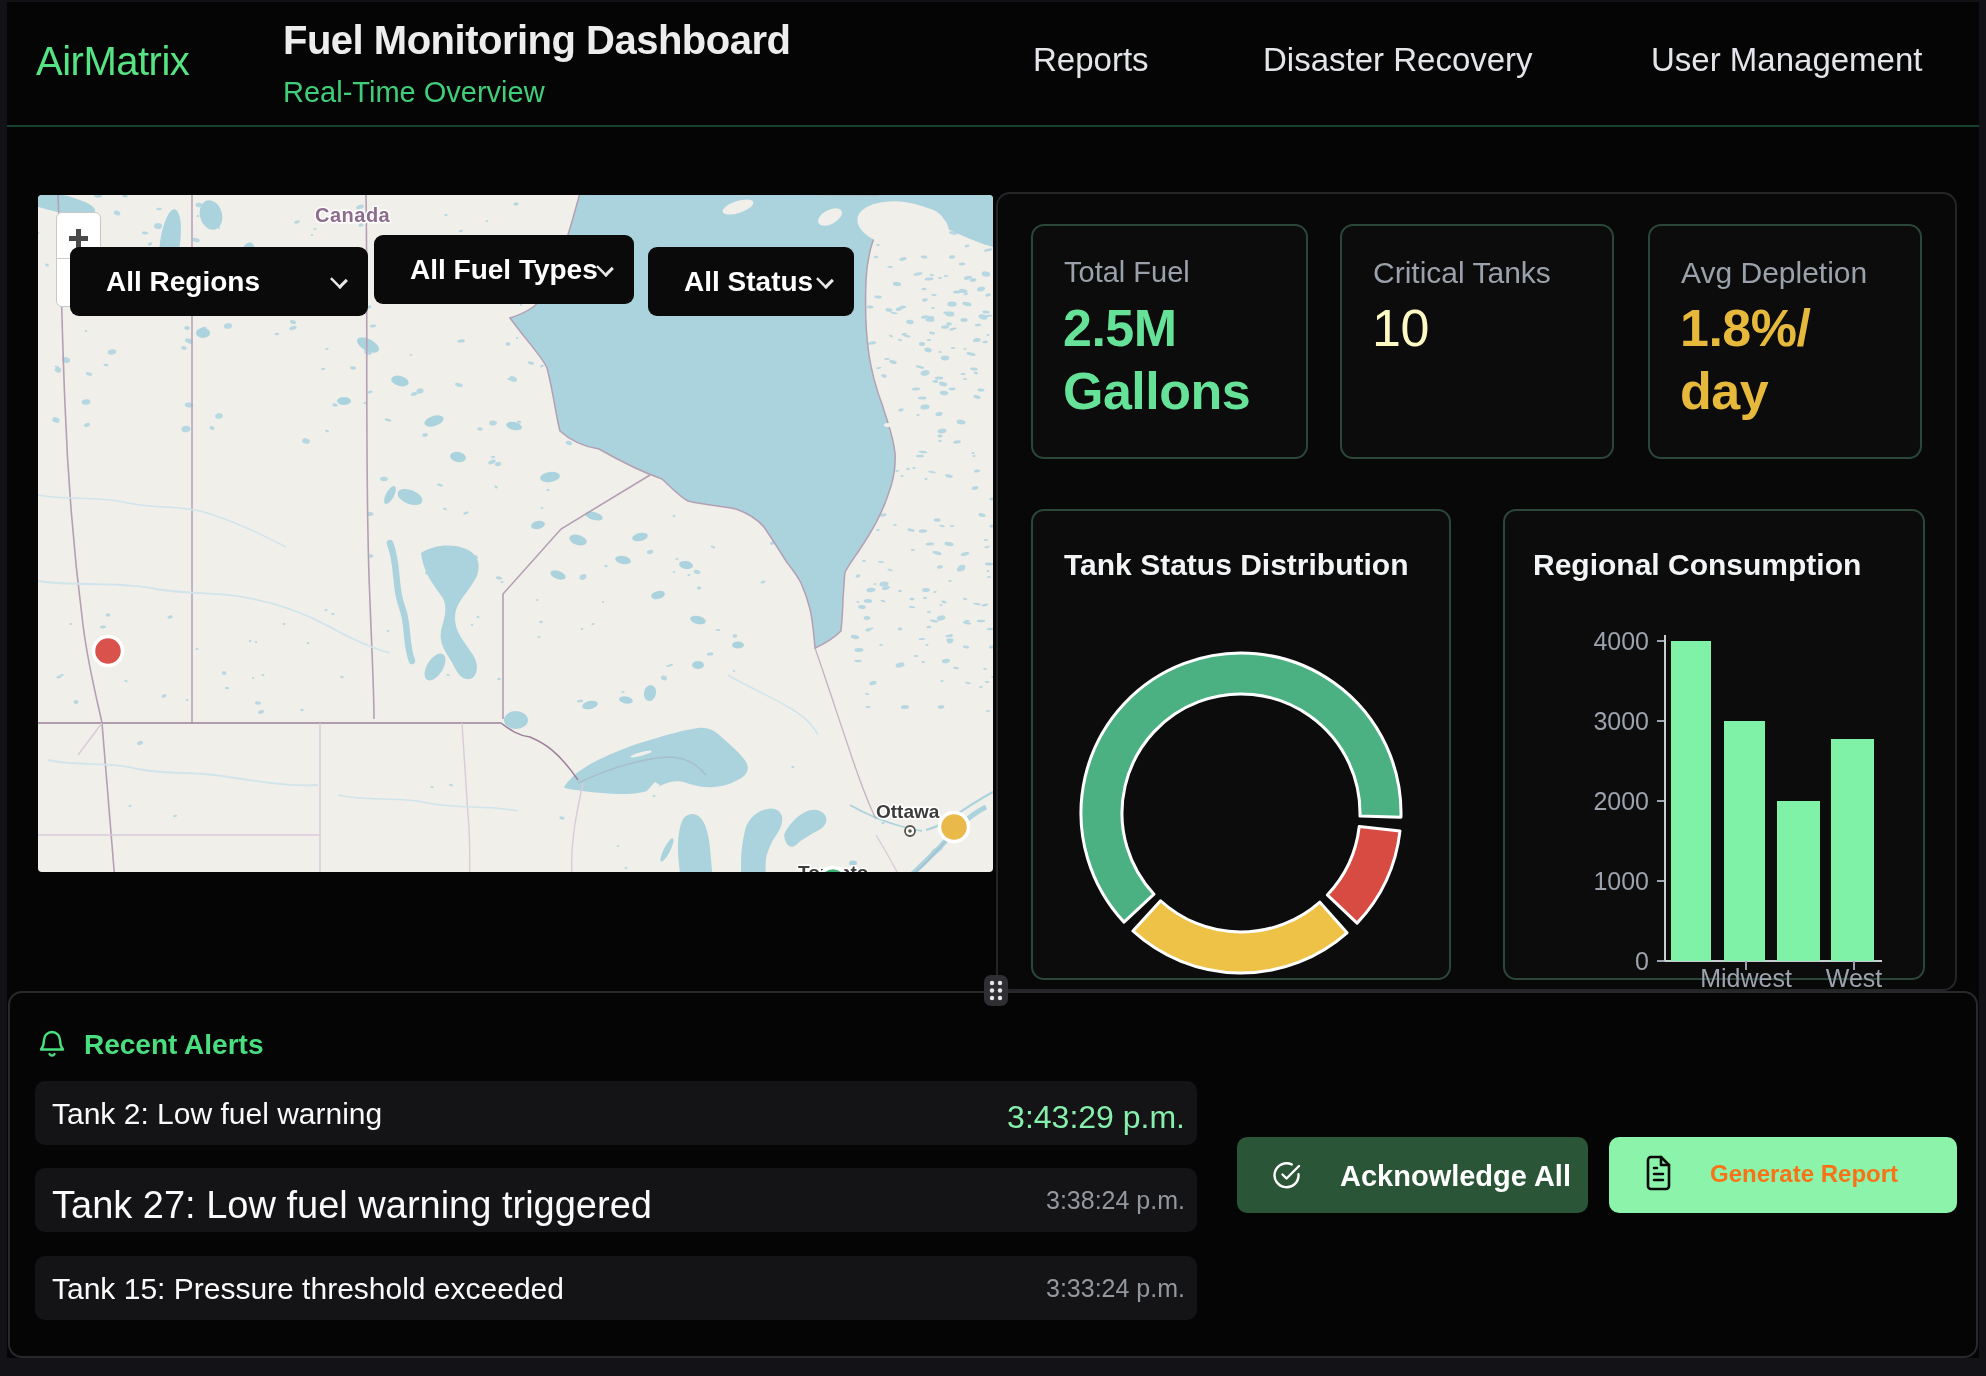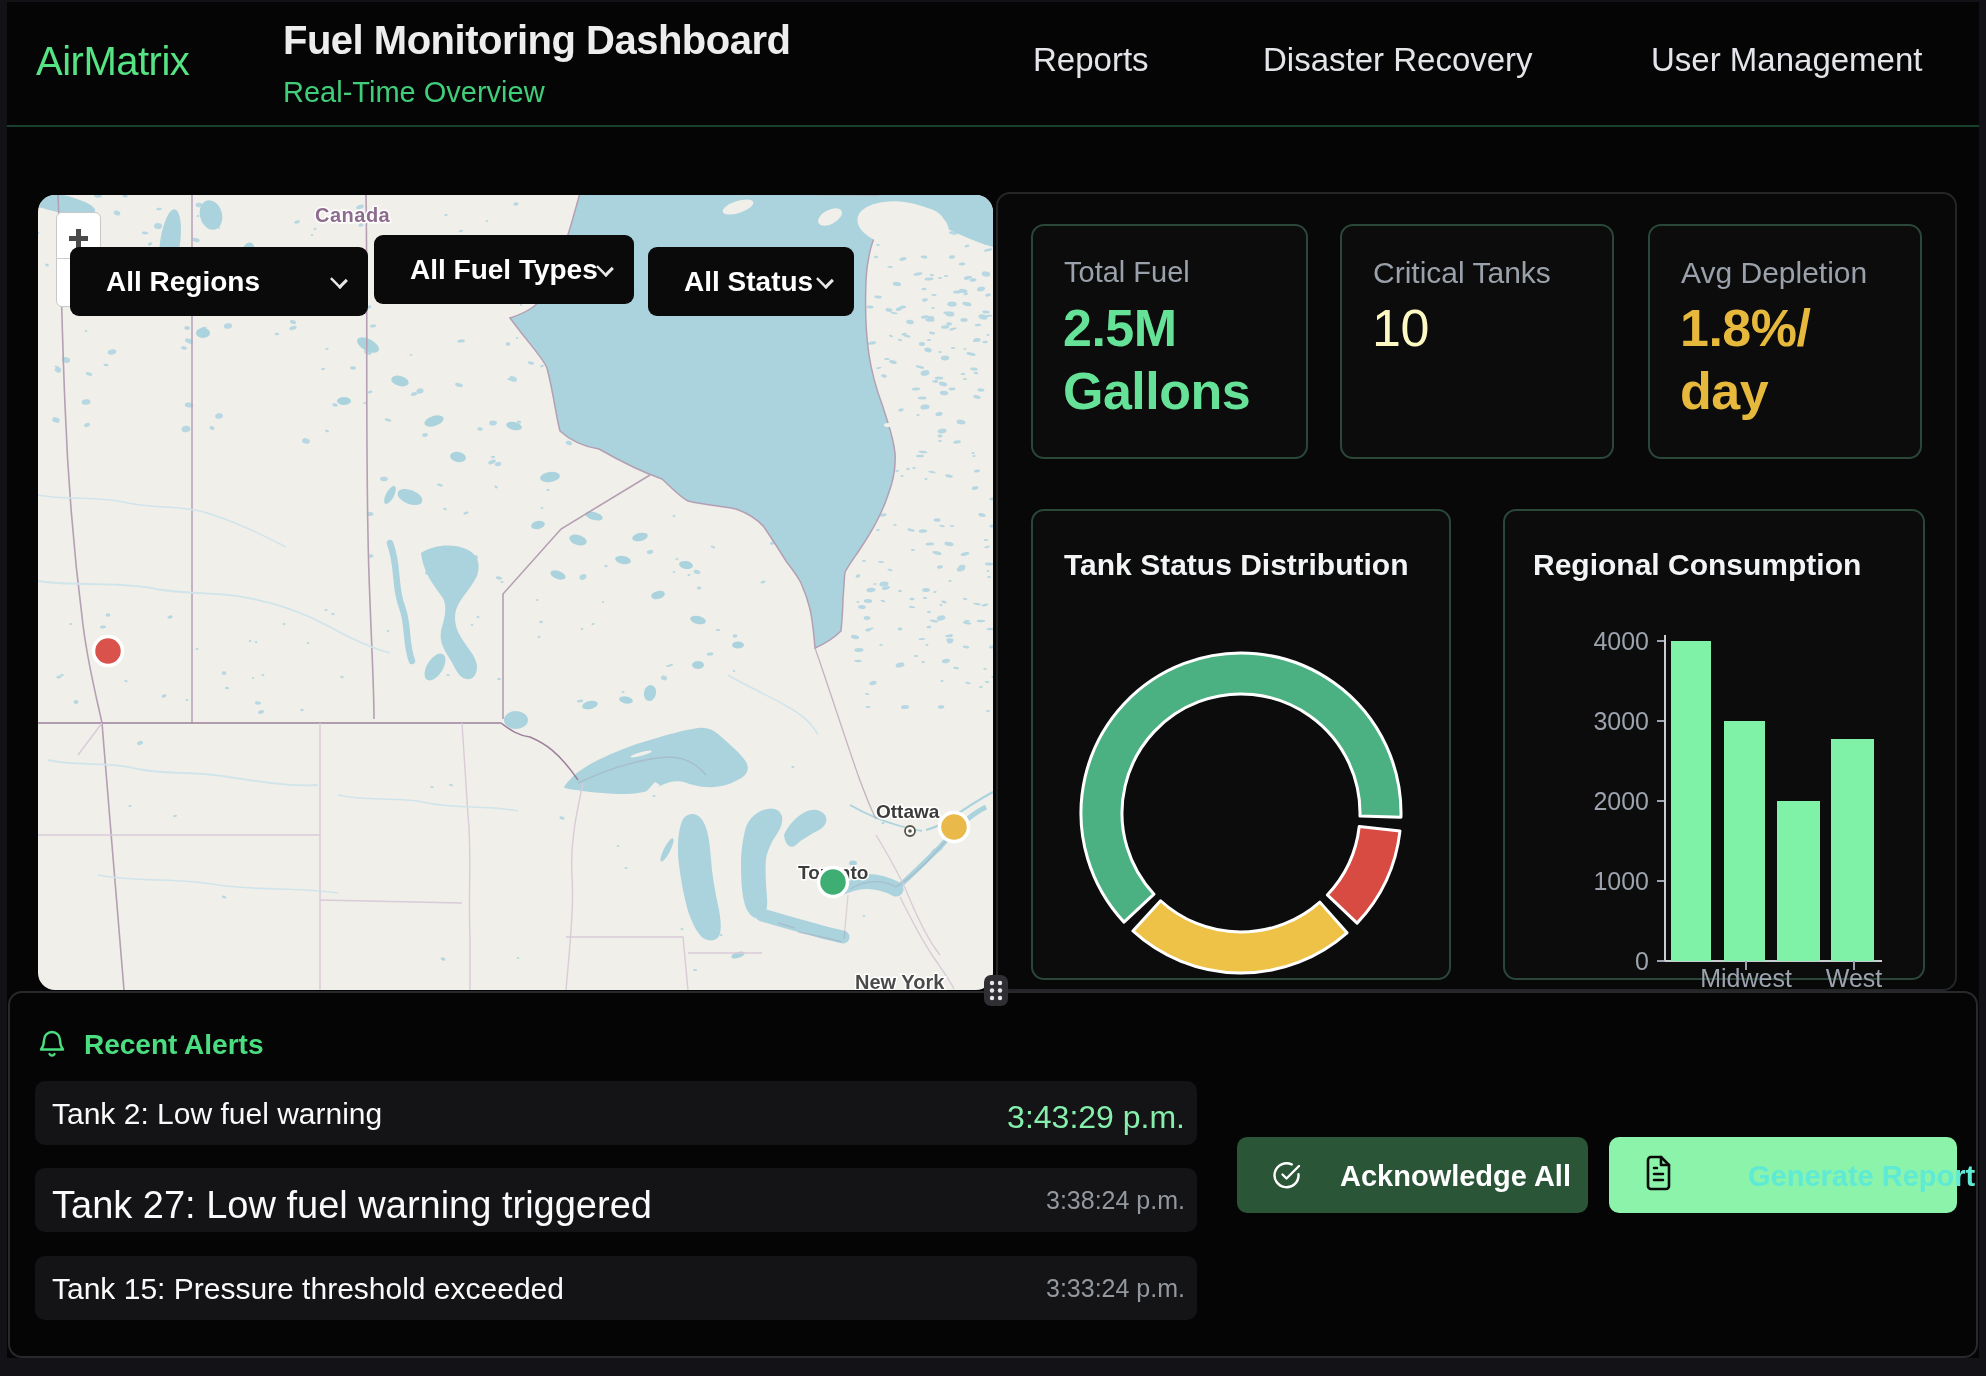--- a/index.html
+++ b/index.html
@@ -13,21 +13,21 @@
 <div class="abs" style="left:7px;top:2px;width:1972px;height:1356px;background:#050505"></div>
 
 <div class="abs" style="left:7px;top:2px;width:1972px;height:125px;border-bottom:2px solid #17402d"></div>
 <div class="abs" style="left:36px;top:39px;font-size:40px;font-weight:normal;color:#55e384;letter-spacing:-0.5px">AirMatrix</div>
 <div class="abs" style="left:283px;top:18px;font-size:40px;font-weight:bold;color:#ededee;letter-spacing:-0.5px">Fuel Monitoring Dashboard</div>
 <div class="abs" style="left:283px;top:76px;font-size:29px;color:#41ce7b">Real-Time Overview</div>
 <div class="abs" style="left:1033px;top:41px;font-size:33px;color:#e3e5e9">Reports</div>
 <div class="abs" style="left:1263px;top:41px;font-size:33px;color:#e3e5e9">Disaster Recovery</div>
 <div class="abs" style="left:1651px;top:41px;font-size:33px;color:#e3e5e9">User Management</div>
 
-<div class="abs" style="left:38px;top:195px;width:955px;height:795px;border-radius:17px;overflow:hidden">
+<div class="abs" style="left:38px;top:195px;width:955px;height:677px;border-radius:4px;overflow:hidden">
 <svg width="955" height="795" viewBox="0 0 955 795">
       <rect width="955" height="795" fill="#f1efe9"></rect>
       <ellipse cx="107" cy="38" rx="3.3" ry="1.4" fill="#b7d8e2" transform="rotate(1.7941002153344598 107 38)"></ellipse>
       <ellipse cx="121" cy="14" rx="2.9" ry="1.2" fill="#b7d8e2" transform="rotate(-3.317715816880707 121 14)"></ellipse>
       <ellipse cx="23" cy="23" rx="2.6" ry="1.8" fill="#b7d8e2" transform="rotate(-18.80990194251772 23 23)"></ellipse>
       <ellipse cx="74" cy="157" rx="4.3" ry="2.6" fill="#b7d8e2" transform="rotate(-5.165976267460991 74 157)"></ellipse>
       <ellipse cx="322" cy="12" rx="4.0" ry="2.0" fill="#b7d8e2" transform="rotate(-17.78724583212812 322 12)"></ellipse>
       <ellipse cx="39" cy="77" rx="3.9" ry="1.8" fill="#b7d8e2" transform="rotate(4.0800081831233115 39 77)"></ellipse>
       <ellipse cx="211" cy="93" rx="3.0" ry="1.3" fill="#b7d8e2" transform="rotate(-22.01994150168837 211 93)"></ellipse>
       <ellipse cx="68" cy="170" rx="2.6" ry="1.3" fill="#b7d8e2" transform="rotate(4.278093175381937 68 170)"></ellipse>
@@ -694,21 +694,21 @@
 </svg></div>
 <div class="abs" style="left:1340px;top:1160px;font-size:29px;font-weight:bold;color:#ffffff">Acknowledge All</div>
 
 <div class="abs" style="left:1609px;top:1137px;width:348px;height:76px;background:#8cf3ab;border-radius:10px"></div>
 <div class="abs" style="left:1645px;top:1155px;width:27px;height:36px">
 <svg width="27" height="36" viewBox="0 0 27 36" fill="none" stroke="#0a0a0a" stroke-width="2.6" stroke-linecap="round" stroke-linejoin="round">
 <path d="M16 2 H6 a3 3 0 0 0 -3 3 v26 a3 3 0 0 0 3 3 h15 a3 3 0 0 0 3 -3 V10 Z"></path>
 <path d="M16 2 v8 h8"></path>
 <path d="M9 19 h9 M9 25 h9 M9 13 h3"></path>
 </svg></div>
-<div class="abs" style="left:1748px;top:1160px;font-size:29px;font-weight:bold;color:#5eead4">Generate Report</div>
+<div class="abs" style="left:1710px;top:1160px;font-size:24px;font-weight:bold;color:#f97316">Generate Report</div>
 
 <div class="abs" style="left:984px;top:975px;width:24px;height:31px;background:#2f2f33;border-radius:7px"></div>
 <div class="abs" style="left:984px;top:975px;width:24px;height:31px">
 <svg width="24" height="31">
       <g fill="#e8e8e8">
 <circle cx="8" cy="8" r="2.2"></circle>
         <circle cx="16" cy="8" r="2.2"></circle>
 <circle cx="8" cy="15.5" r="2.2"></circle>
         <circle cx="16" cy="15.5" r="2.2"></circle>
 <circle cx="8" cy="23" r="2.2"></circle>

